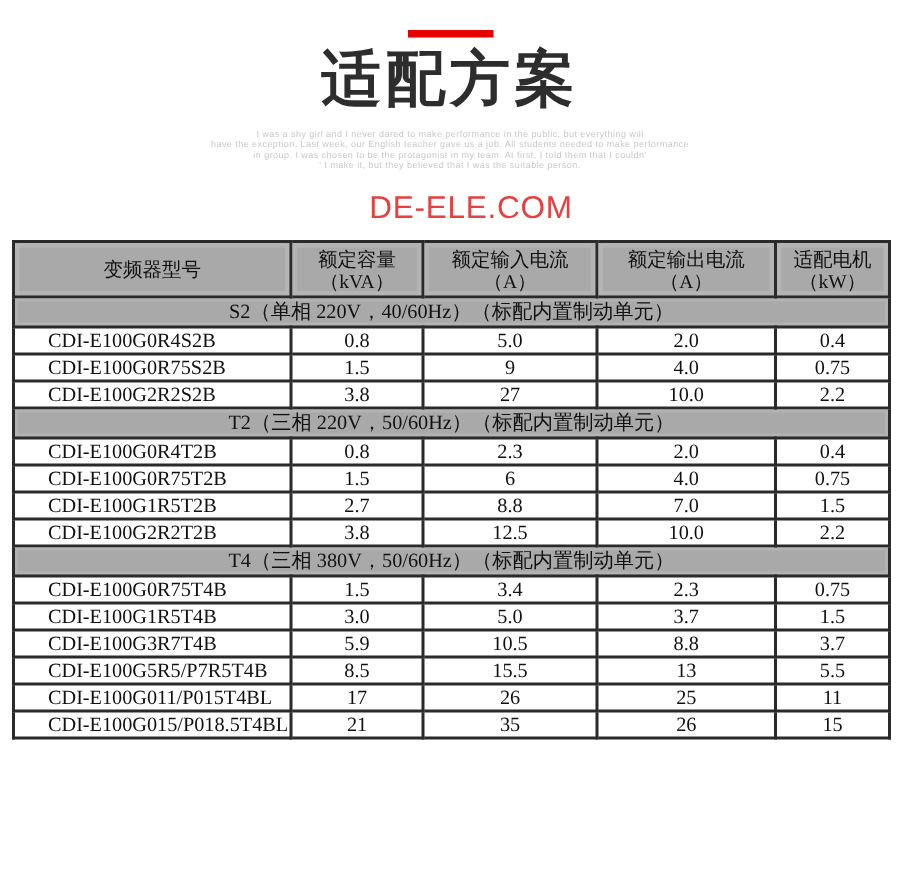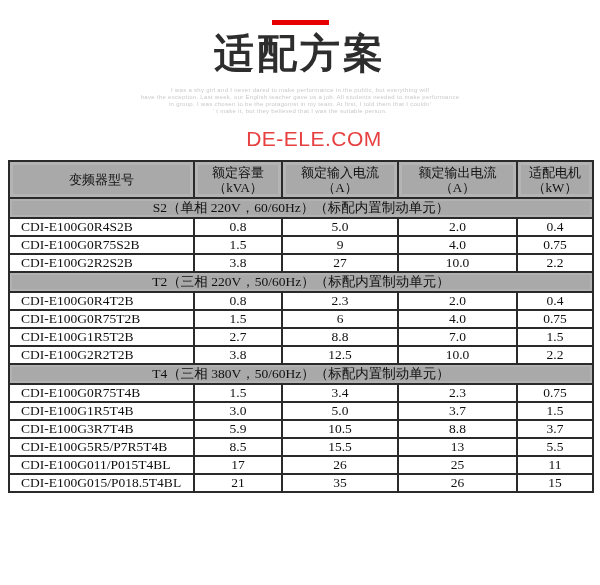--- a/index.html
+++ b/index.html
@@ -44,21 +44,21 @@
   }
   tr.section-row td {
     background:#a9a9a9; text-align:center;
     font-size:13.5px; line-height:16px; height:16px; padding:1px 0;
     box-shadow:inset 0 0 0 2px #b2b2b2;
   }
   tr.data-row td {
     background:#ffffff; text-align:center;
     font-size:13.5px; line-height:16px; height:16px; padding:0;
   }
-  tr.data-row td.model { text-align:left; padding-left:11px; }
+  tr.data-row td.model { text-align:left; padding-left:22px; }
 </style>
 </head>
 <body>
 
 <div class="page">
   <div class="accent-bar" style="background: rgb(230, 0, 0);"></div>
   <div class="title">适配方案</div>
   <div class="watermark">
     <div>I was a shy girl and I never dared to make performance in the public, but everything will</div>
     <div>have the exception. Last week, our English teacher gave us a job. All students needed to make performance</div>
@@ -94,21 +94,21 @@
               <div>（A）</div>
             </th>
             <th>
               <div>适配电机</div>
               <div>（kW）</div>
             </th>
           </tr>
         </thead>
       <tbody>
           <tr class="section-row">
-            <td colspan="5">S2（单相 220V，60/60Hz）（标配内置制动单元）</td>
+            <td colspan="5">S2（单相 220V，40/60Hz）（标配内置制动单元）</td>
           </tr>
           <tr class="data-row">
             <td class="model">CDI-E100G0R4S2B</td>
             <td>0.8</td>
             <td>5.0</td>
             <td>2.0</td>
             <td>0.4</td>
           </tr>
           <tr class="data-row">
             <td class="model">CDI-E100G0R75S2B</td>

